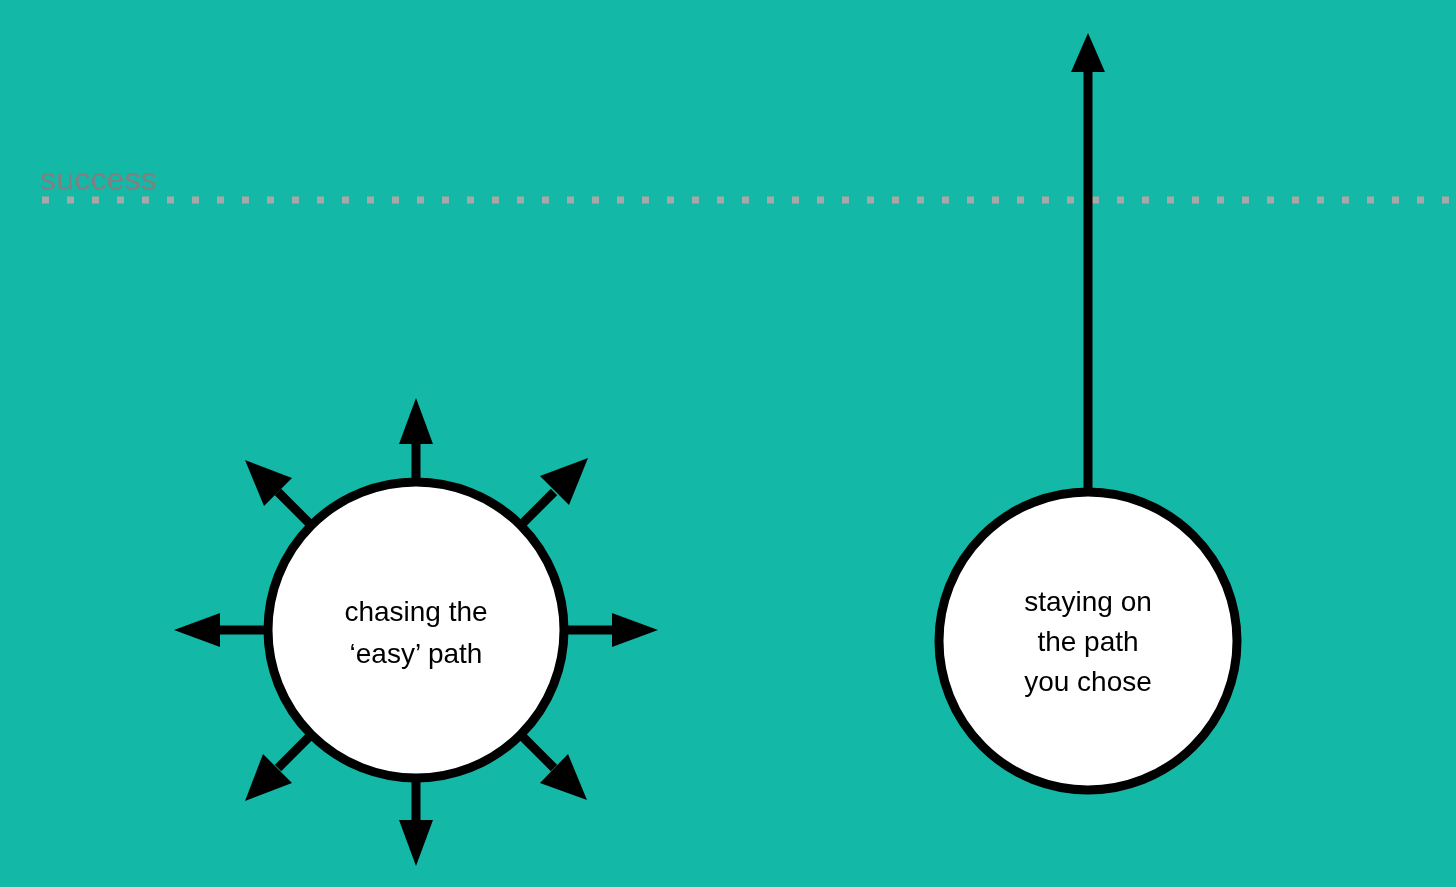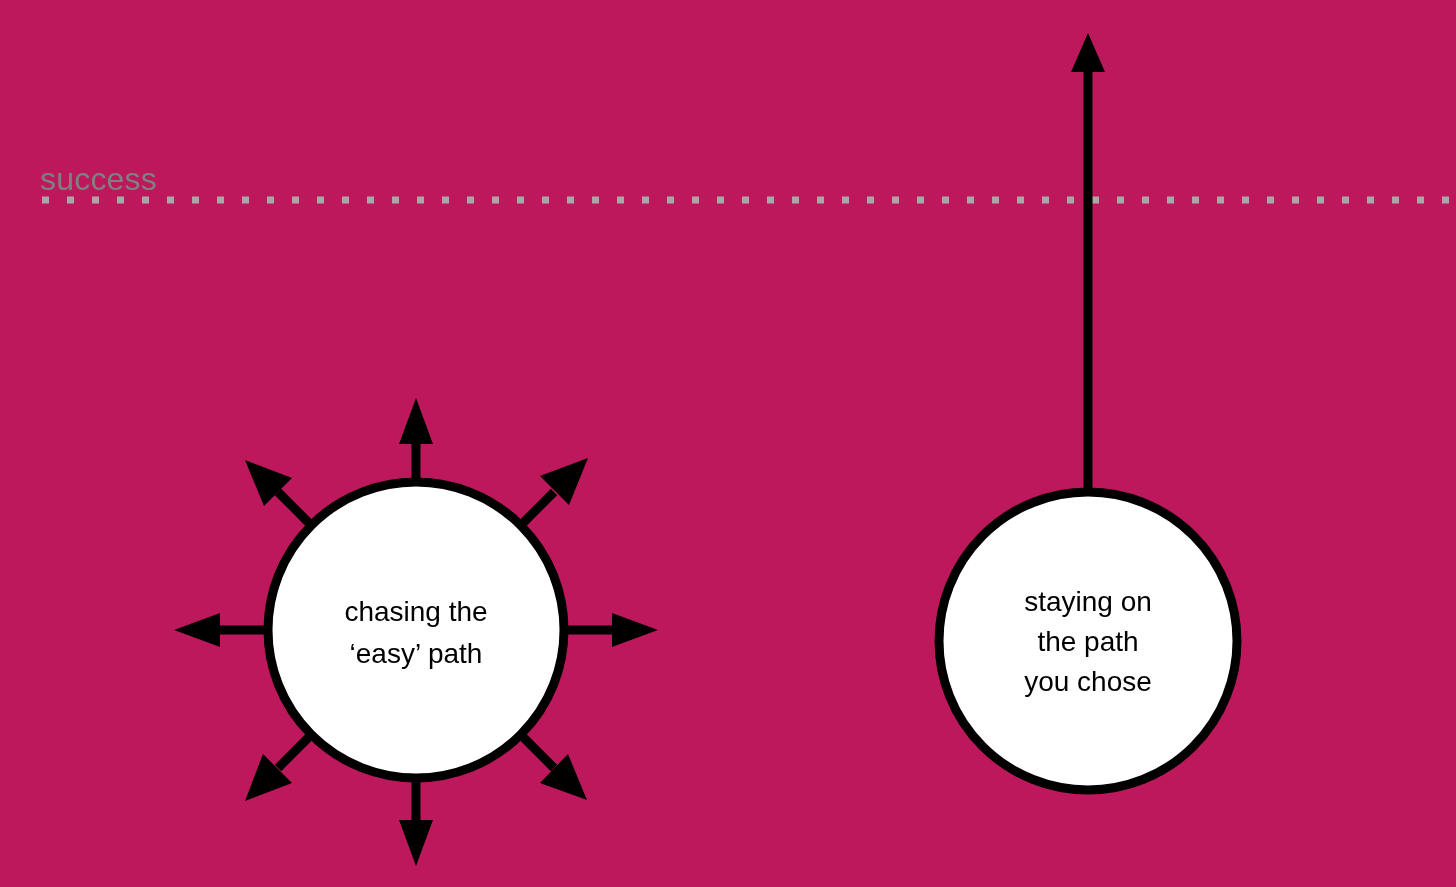--- a/index.html
+++ b/index.html
@@ -11,21 +11,21 @@
   body {
     font-family: "Liberation Sans", sans-serif;
     width: 1456px;
     height: 887px;
     overflow: hidden;
   }
   #canvas {
     position: relative;
     width: 1456px;
     height: 887px;
-    background: #be185d;
+    background: #14b8a6;
   }
   #diagram-svg {
     position: absolute;
     top: 0;
     left: 0;
     width: 1456px;
     height: 887px;
     display: block;
   }
   .node-label {

